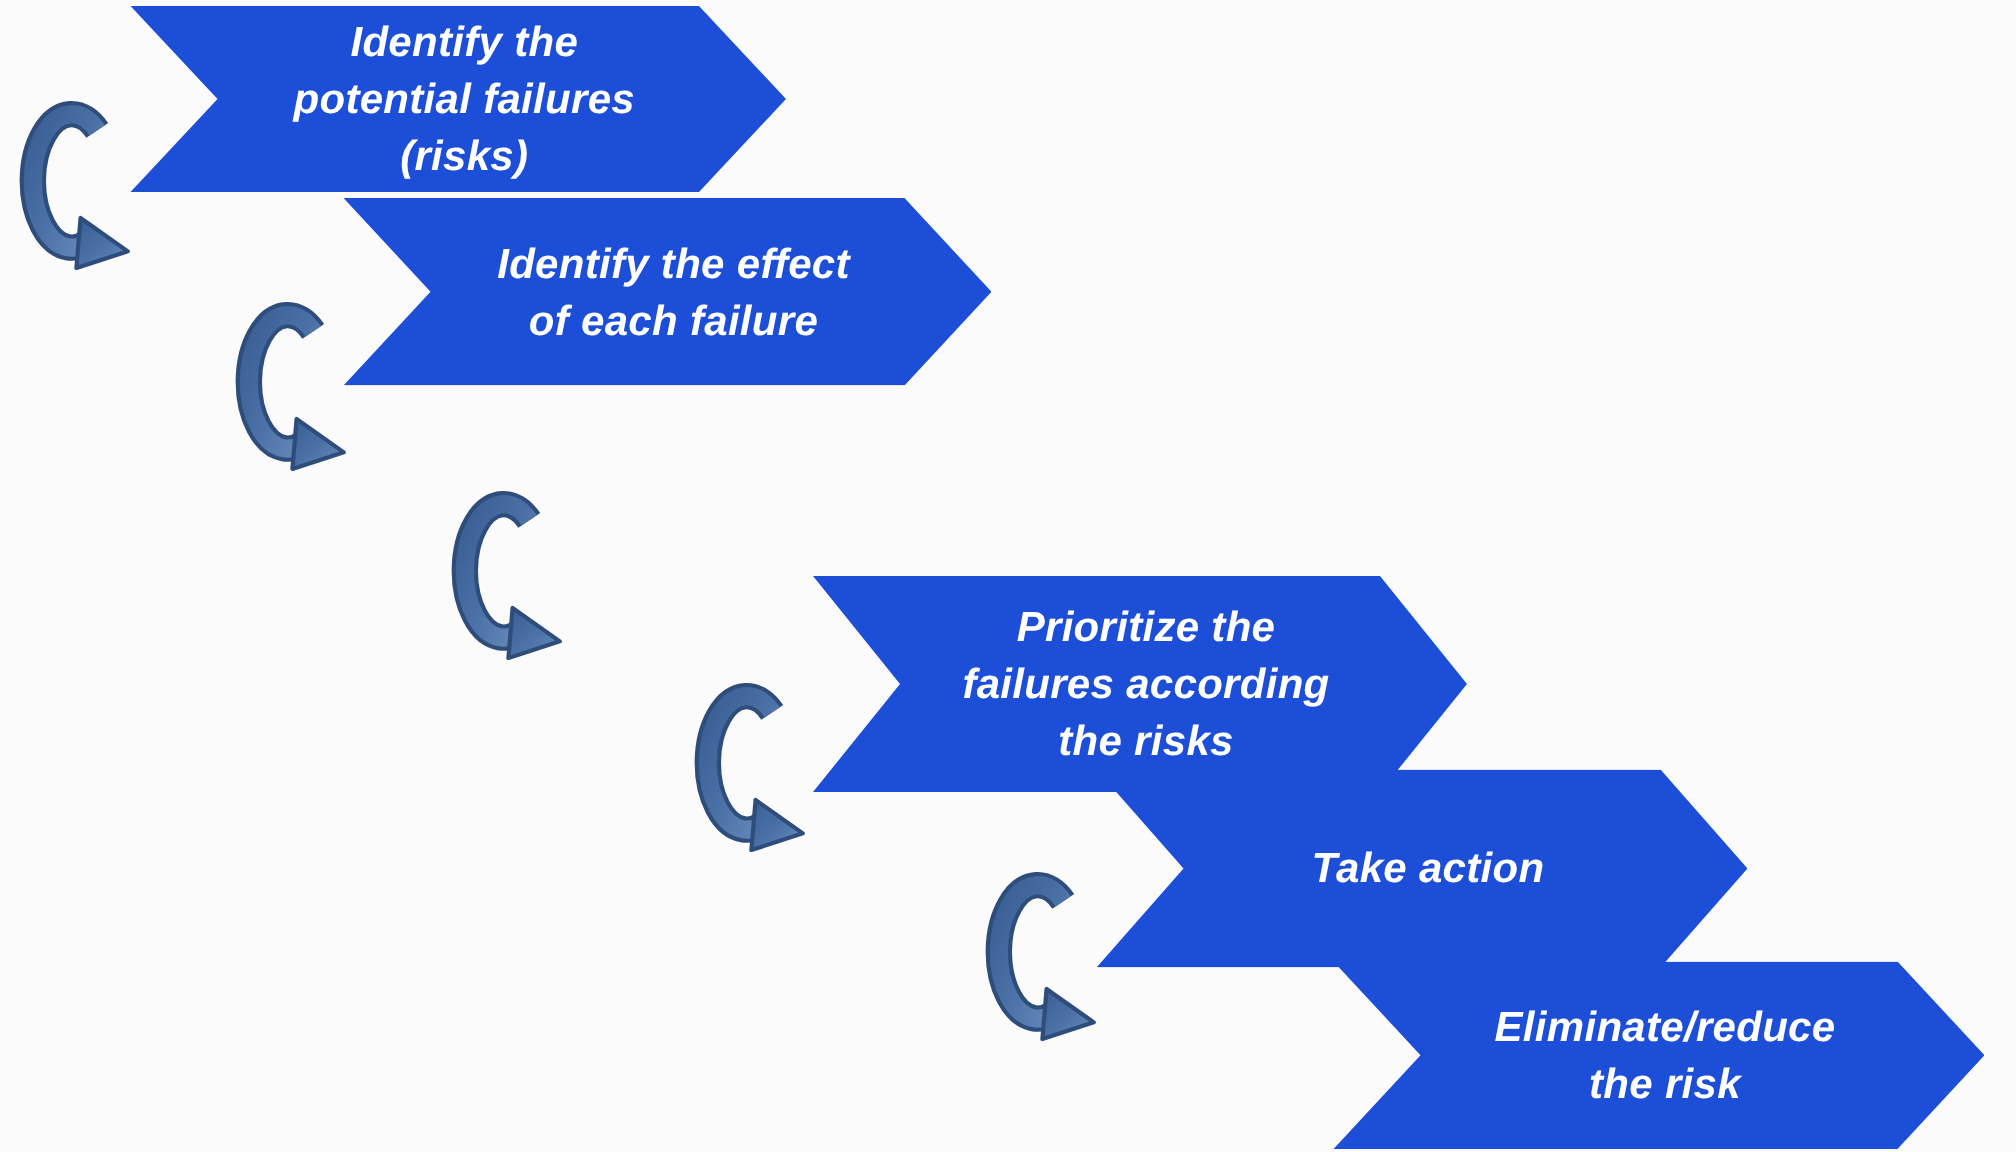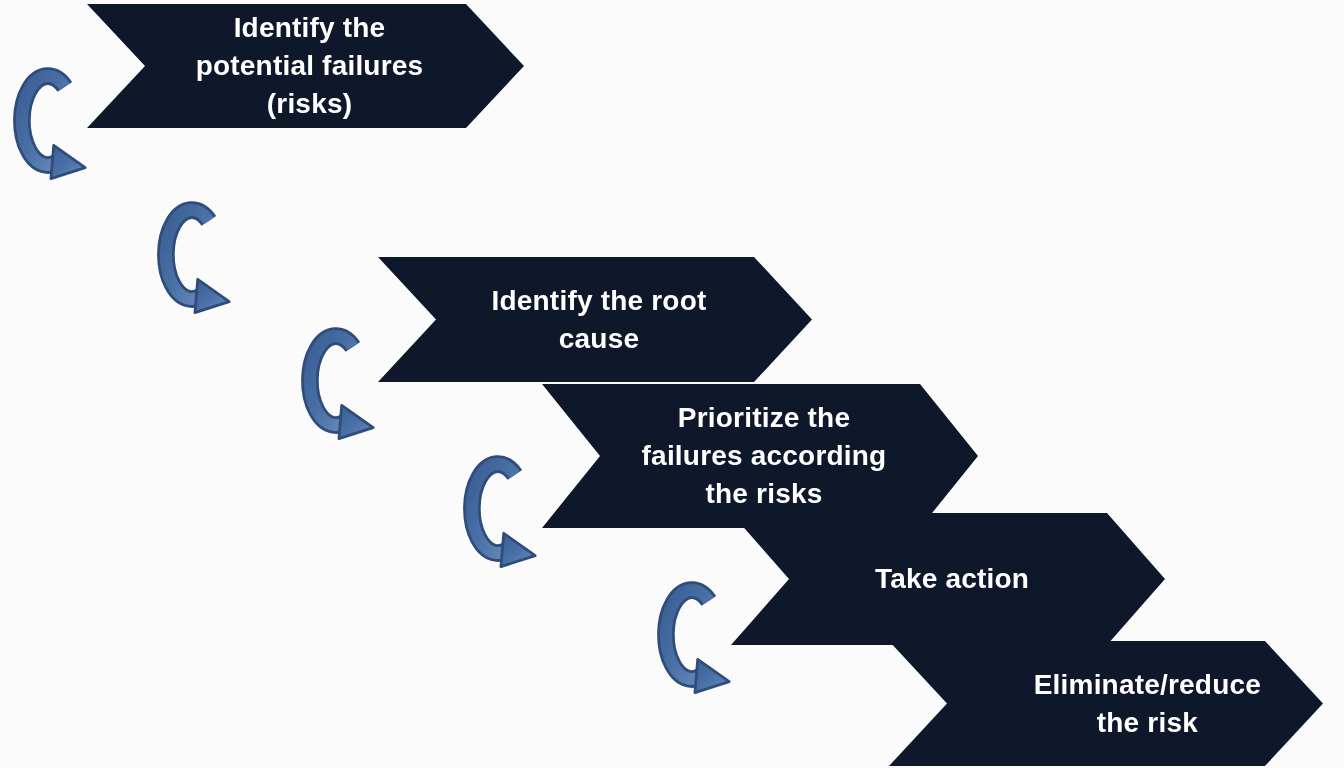--- a/index.html
+++ b/index.html
@@ -10,49 +10,50 @@
   .canvas {
     position: relative;
     width: 1344px;
     height: 768px;
     background: #fcfbfb;
     overflow: hidden;
   }
   
   .step {
     position: absolute;
-    background: #0f172a;
+    background: #1d4ed8;
     clip-path: polygon(
       0% 0%,
       calc(100% - 58px) 0%,
       100% 50%,
       calc(100% - 58px) 100%,
       0% 100%,
       58px 50%
     );
     display: flex;
     align-items: center;
     justify-content: center;
     text-align: center;
+    font-style: italic;
   }
   .step .label {
     color: #ffffff;
     font-weight: 700;
     font-size: 28px;
     line-height: 38px;
     white-space: pre-line;
     padding: 0 62px 0 70px;
     letter-spacing: 0.2px;
   }
   .step1 { left: 87px;  top: 4px;   width: 437px; height: 124px; }
   .step2 { left: 229px; top: 132px; width: 432px; height: 125px; }
   .step3 { left: 378px; top: 257px; width: 434px; height: 125px; }
   .step4 { left: 542px; top: 384px; width: 436px; height: 144px; }
   .step5 { left: 731px; top: 513px; width: 434px; height: 132px; }
-  .step6 { left: 889px; top: 641px; width: 434px; height: 125px; justify-content: flex-end; }
+  .step6 { left: 889px; top: 641px; width: 434px; height: 125px; }
 
   .swoosh {
     position: absolute;
     width: 76px;
     height: 128px;
   }
   .swoosh1 { left: 12px;  top: 60px;  }
   .swoosh2 { left: 156px; top: 194px; }
   .swoosh3 { left: 300px; top: 320px; }
   .swoosh4 { left: 462px; top: 448px; }
@@ -92,23 +93,23 @@
     </svg>
   <svg class="swoosh swoosh5" viewBox="0 0 82 126">
       <use href="#swoosh-shape"></use>
     </svg>
 
   <div class="step step1">
     <span class="label">Identify the
 potential failures
 (risks)</span>
   </div>
-  <div class="step step3">
-    <span class="label">Identify the root
-cause</span>
+  <div class="step step2">
+    <span class="label">Identify the effect
+of each failure</span>
   </div>
   <div class="step step4">
     <span class="label">Prioritize the
 failures according
 the risks</span>
   </div>
   <div class="step step5">
     <span class="label">Take action</span>
   </div>
   <div class="step step6">

